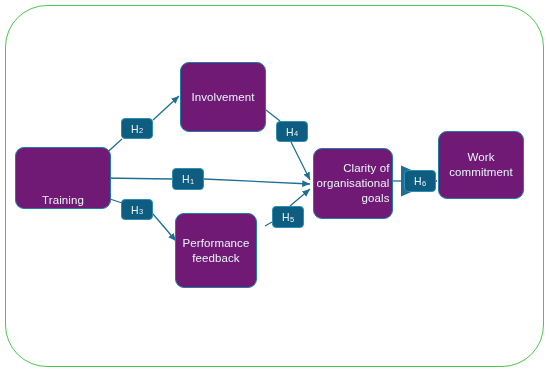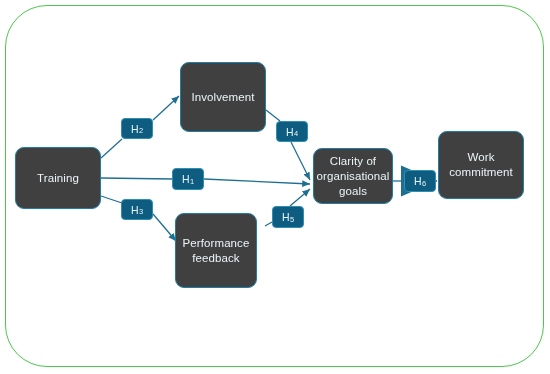--- a/index.html
+++ b/index.html
@@ -30,21 +30,21 @@
   }
   svg#edges {
     position: absolute;
     left: 0;
     top: 0;
     width: 550px;
     height: 374px;
   }
   .node {
     position: absolute;
-    background: #404040;
+    background: #701a75;
     border: 1px solid #1B7FA8;
     border-radius: 9px;
     color: #EAF4F8;
     display: flex;
     align-items: center;
     justify-content: center;
     text-align: center;
     font-size: 11.5px;
     line-height: 15px;
     box-sizing: border-box;
@@ -111,34 +111,34 @@
 
     <g>
       <line x1="393" y1="181" x2="404" y2="181" stroke="#1F6F92" stroke-width="1.3"></line>
       <line x1="436" y1="181" x2="435" y2="181" stroke="#1F6F92" stroke-width="1.3"></line>
       <line x1="436" y1="181" x2="436" y2="181" stroke="#1F6F92" stroke-width="1.3"></line>
       <line x1="436" y1="181" x2="437" y2="181" stroke="#1F6F92" stroke-width="6" marker-end="url(#arrow)" stroke-opacity="0"></line>
       <path d="M436,181 L437,181" stroke="#1F6F92" stroke-width="1.3" marker-end="url(#arrow)"></path>
     </g>
   </svg>
 
-  <div class="node" style="left:15px;top:147px;width:86px;height:62px;">
+  <div class="node" style="left:15px;top:147px;width:96px;height:62px;align-items:flex-end;">
     <span>Training</span>
   </div>
 
   <div class="node" style="left:180px;top:62px;width:86px;height:70px;">
     <span>Involvement</span>
   </div>
 
   <div class="node" style="left:175px;top:213px;width:82px;height:75px;">
     <span style="white-space:pre-line;">Performance
 feedback</span>
   </div>
 
-  <div class="node" style="left:313px;top:148px;width:80px;height:56px;">
+  <div class="node" style="left:313px;top:148px;width:80px;height:71px;text-align:right;">
     <span style="white-space:pre-line;">Clarity of
 organisational
 goals</span>
   </div>
 
   <div class="node" style="left:438px;top:131px;width:86px;height:68px;">
     <span style="white-space:pre-line;">Work
 commitment</span>
   </div>
 

